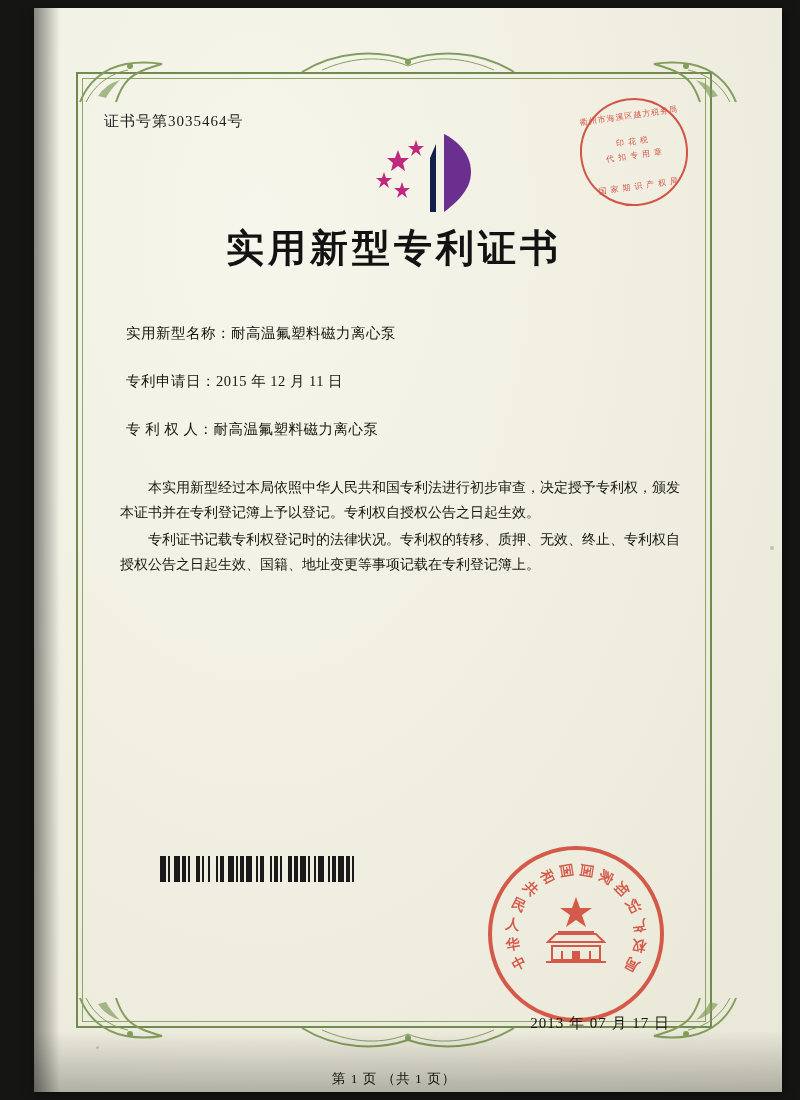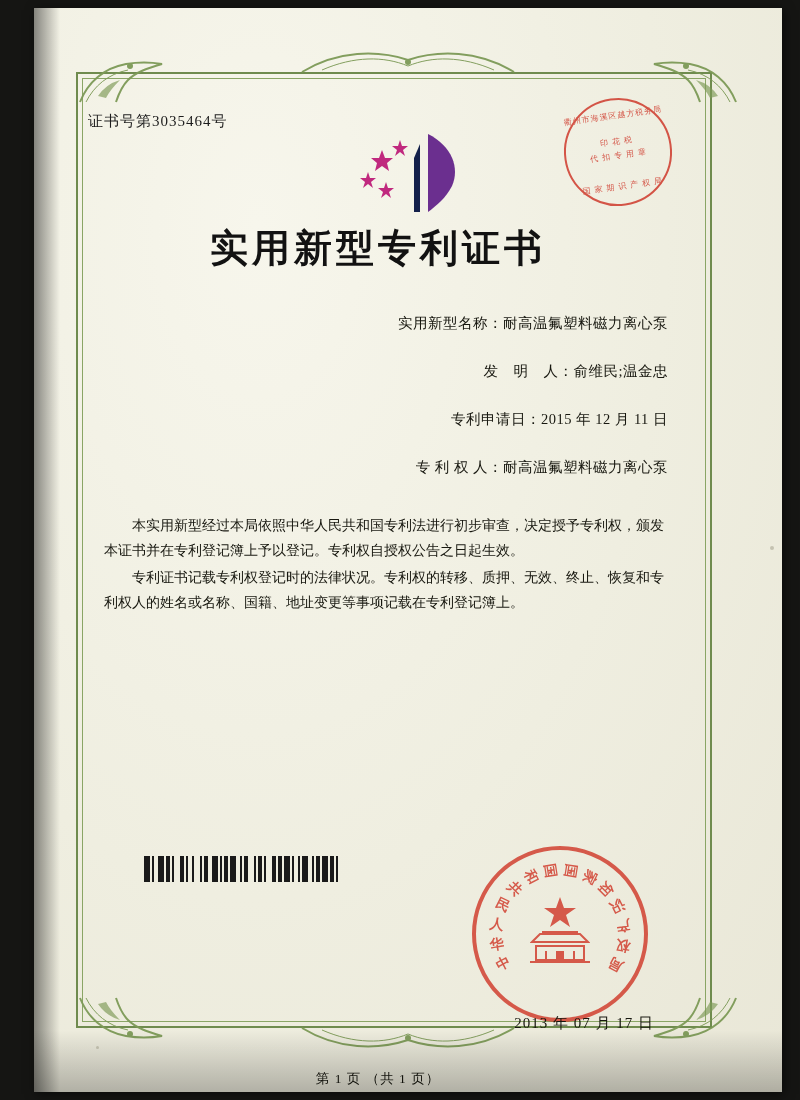--- a/index.html
+++ b/index.html
@@ -73,21 +73,21 @@
   .orn-tl { left: 44px; top: 44px; }
   .orn-tr { right: 44px; top: 44px; transform: scaleX(-1); }
   .orn-bl { left: 44px; bottom: 44px; transform: scaleY(-1); }
   .orn-br { right: 44px; bottom: 44px; transform: scale(-1,-1); }
   .orn-top-c { left: 50%; top: 36px; margin-left: -110px; width: 220px; height: 34px; }
   .orn-bot-c { left: 50%; bottom: 36px; margin-left: -110px; width: 220px; height: 34px; transform: scaleY(-1); }
 
   
   .content {
     position: absolute;
-    left: 54px;
+    left: 70px;
     top: 86px;
     width: 580px;
     height: 912px;
   }
 
   .cert-no {
     font-size: 15px;
     color: #1c1c1c;
     letter-spacing: 1px;
     margin-top: 18px;
@@ -130,23 +130,22 @@
     text-align: center;
     font-size: 38px;
     font-weight: bold;
     letter-spacing: 4px;
     color: #121212;
     margin: 92px 0 0 0;
     font-family: "Liberation Serif", serif;
   }
 
   .fields {
-    margin-top: 40px;
+    margin-top: 50px;
     padding-left: 22px;
-    text-align: right;
   }
   .field-row {
     font-size: 14.5px;
     color: #17170f;
     margin-bottom: 29px;
     letter-spacing: 0.5px;
   }
   .field-label { letter-spacing: 0.5px; }
   .field-value { }
 
@@ -340,33 +339,30 @@
         <div class="seal-line rs-arc-bot">国 家 期 识 产 权 局</div>
       </div>
 
       <h1 class="title">实用新型专利证书</h1>
 
       <div class="fields">
         <div class="field-row">
           <span class="field-label">实用新型名称：</span><span class="field-value">耐高温氟塑料磁力离心泵</span>
         </div>
         <div class="field-row">
-          <span class="field-label">发　明　人：</span><span class="field-value">俞维民;温金忠</span>
-        </div>
-        <div class="field-row">
           <span class="field-label">专利申请日：</span><span class="field-value">2015 年 12 月 11 日</span>
         </div>
         <div class="field-row">
           <span class="field-label">专 利 权 人：</span><span class="field-value">耐高温氟塑料磁力离心泵</span>
         </div>
       </div>
 
       <div class="body-text">
         <p>本实用新型经过本局依照中华人民共和国专利法进行初步审查，决定授予专利权，颁发本证书并在专利登记簿上予以登记。专利权自授权公告之日起生效。</p>
-        <p>专利证书记载专利权登记时的法律状况。专利权的转移、质押、无效、终止、恢复和专利权人的姓名或名称、国籍、地址变更等事项记载在专利登记簿上。</p>
+        <p>专利证书记载专利权登记时的法律状况。专利权的转移、质押、无效、终止、专利权自授权公告之日起生效、国籍、地址变更等事项记载在专利登记簿上。</p>
       </div>
 
       <div class="barcode" id="barcode">
           <i style="width:6px"></i>
           <i style="width:2px;background:transparent"></i>
           <i style="width:2px"></i>
           <i style="width:4px;background:transparent"></i>
           <i style="width:6px"></i>
           <i style="width:2px;background:transparent"></i>
           <i style="width:4px"></i>

